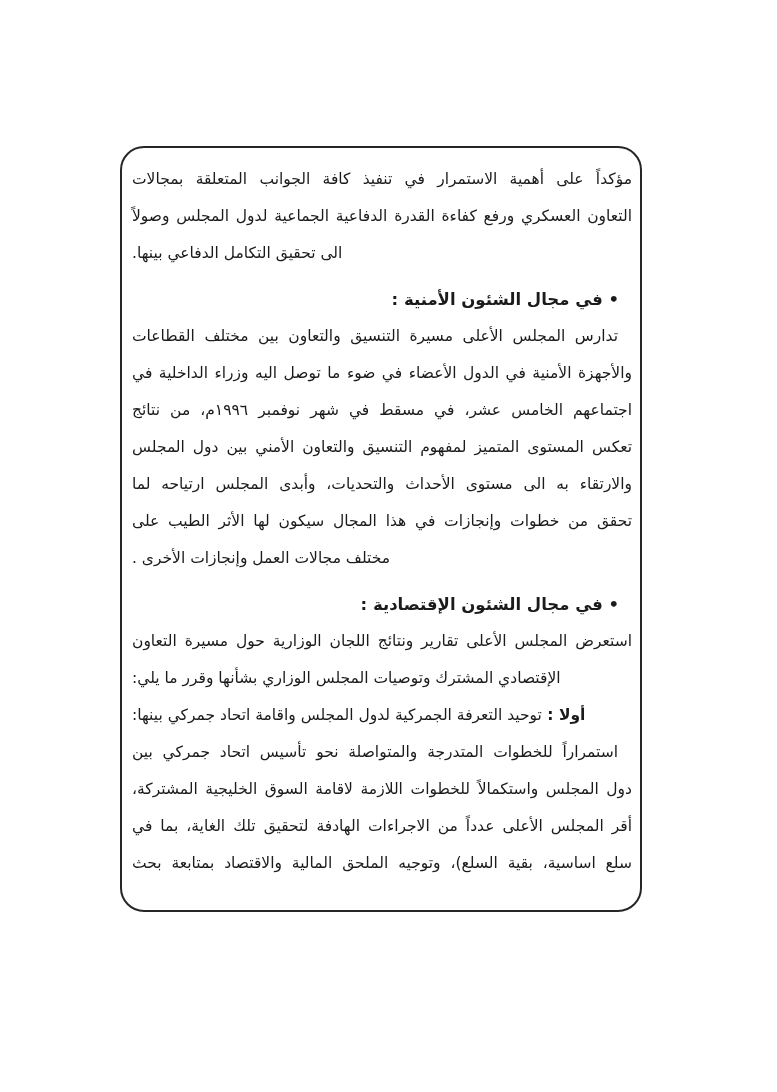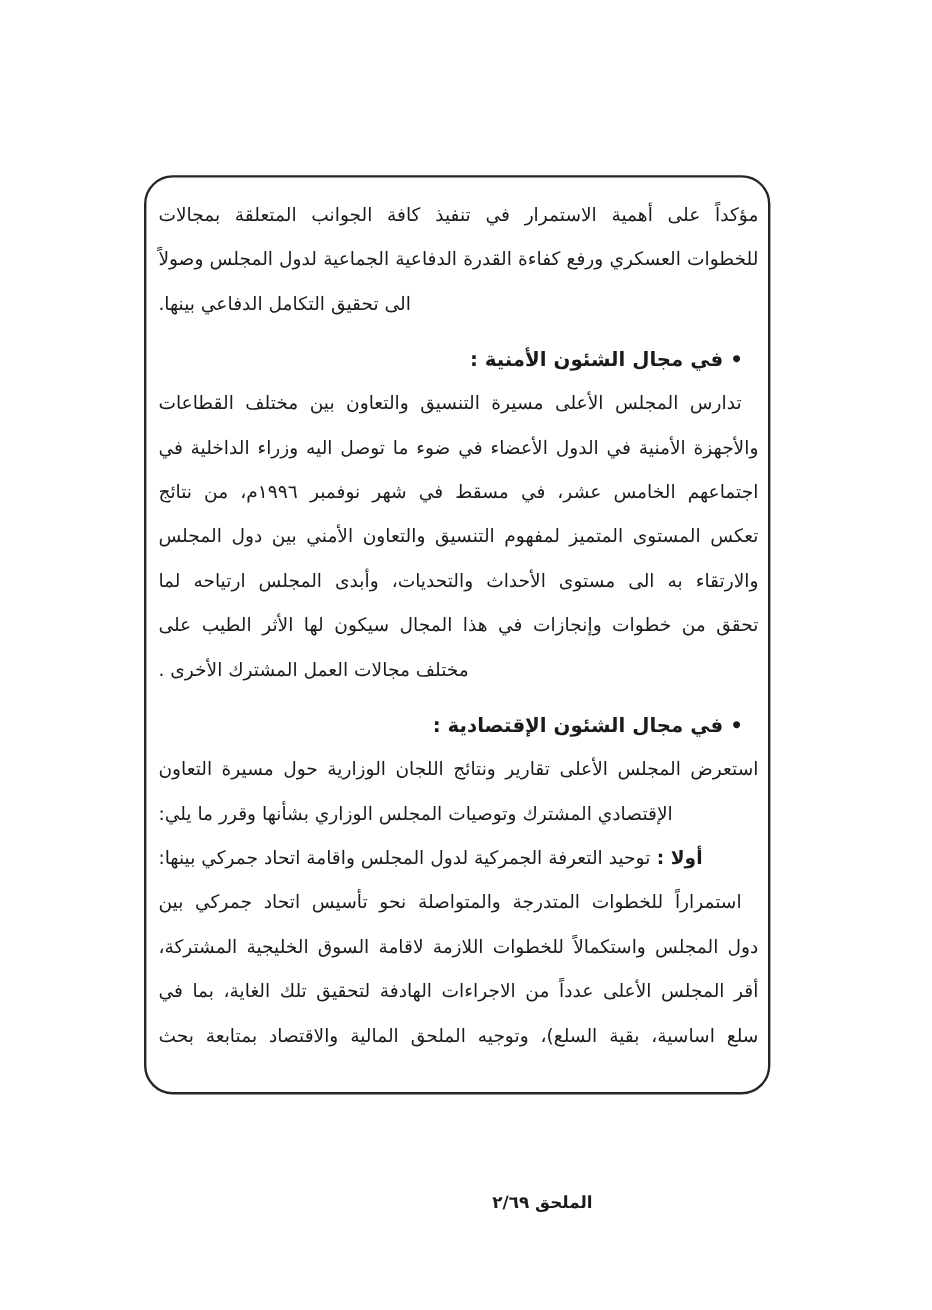--- a/index.html
+++ b/index.html
@@ -57,34 +57,34 @@
 </style>
 </head>
 <body>
 
 <div class="page" lang="ar">
 
   <div class="frame">
 
     <div>
       <div class="tline jl">مؤكداً على أهمية الاستمرار في تنفيذ كافة الجوانب المتعلقة بمجالات</div>
-      <div class="tline jl">للخطوات العسكري ورفع كفاءة القدرة الدفاعية الجماعية لدول المجلس وصولاً</div>
+      <div class="tline jl">التعاون العسكري ورفع كفاءة القدرة الدفاعية الجماعية لدول المجلس وصولاً</div>
       <div class="tline rl">الى تحقيق التكامل الدفاعي بينها.</div>
     </div>
 
     <div class="heading">• في مجال الشئون الأمنية :</div>
 
     <div>
       <div class="tline jl ind">تدارس المجلس الأعلى مسيرة التنسيق والتعاون بين مختلف القطاعات</div>
       <div class="tline jl">والأجهزة الأمنية في الدول الأعضاء في ضوء ما توصل اليه وزراء الداخلية في</div>
       <div class="tline jl">اجتماعهم الخامس عشر، في مسقط في شهر نوفمبر ١٩٩٦م، من نتائج</div>
       <div class="tline jl">تعكس المستوى المتميز لمفهوم التنسيق والتعاون الأمني بين دول المجلس</div>
       <div class="tline jl">والارتقاء به الى مستوى الأحداث والتحديات، وأبدى المجلس ارتياحه لما</div>
       <div class="tline jl">تحقق من خطوات وإنجازات في هذا المجال سيكون لها الأثر الطيب على</div>
-      <div class="tline rl">مختلف مجالات العمل المشترك الأخرى .</div>
+      <div class="tline rl">مختلف مجالات العمل وإنجازات الأخرى .</div>
     </div>
 
     <div class="heading">• في مجال الشئون الإقتصادية :</div>
 
     <div>
       <div class="tline jl">استعرض المجلس الأعلى تقارير ونتائج اللجان الوزارية حول مسيرة التعاون</div>
       <div class="tline rl ind2">الإقتصادي المشترك وتوصيات المجلس الوزاري بشأنها وقرر ما يلي:</div>
     </div>
 
     <div class="tline rl"><span class="bold">أولا : </span><span>توحيد التعرفة الجمركية لدول المجلس واقامة اتحاد جمركي بينها:</span></div>
@@ -92,16 +92,15 @@
     <div>
       <div class="tline jl ind">استمراراً للخطوات المتدرجة والمتواصلة نحو تأسيس اتحاد جمركي بين</div>
       <div class="tline jl">دول المجلس واستكمالاً للخطوات اللازمة لاقامة السوق الخليجية المشتركة،</div>
       <div class="tline jl">أقر المجلس الأعلى عدداً من الاجراءات الهادفة لتحقيق تلك الغاية، بما في</div>
       <div class="tline jl">سلع اساسية، بقية السلع)، وتوجيه الملحق المالية والاقتصاد بمتابعة بحث</div>
     </div>
 
   </div>
 
   <div class="footer">
-    <div class="footer-ref">الملحق ٢/٦٩</div>
   </div>
 
 </div>
 
 </body></html>

